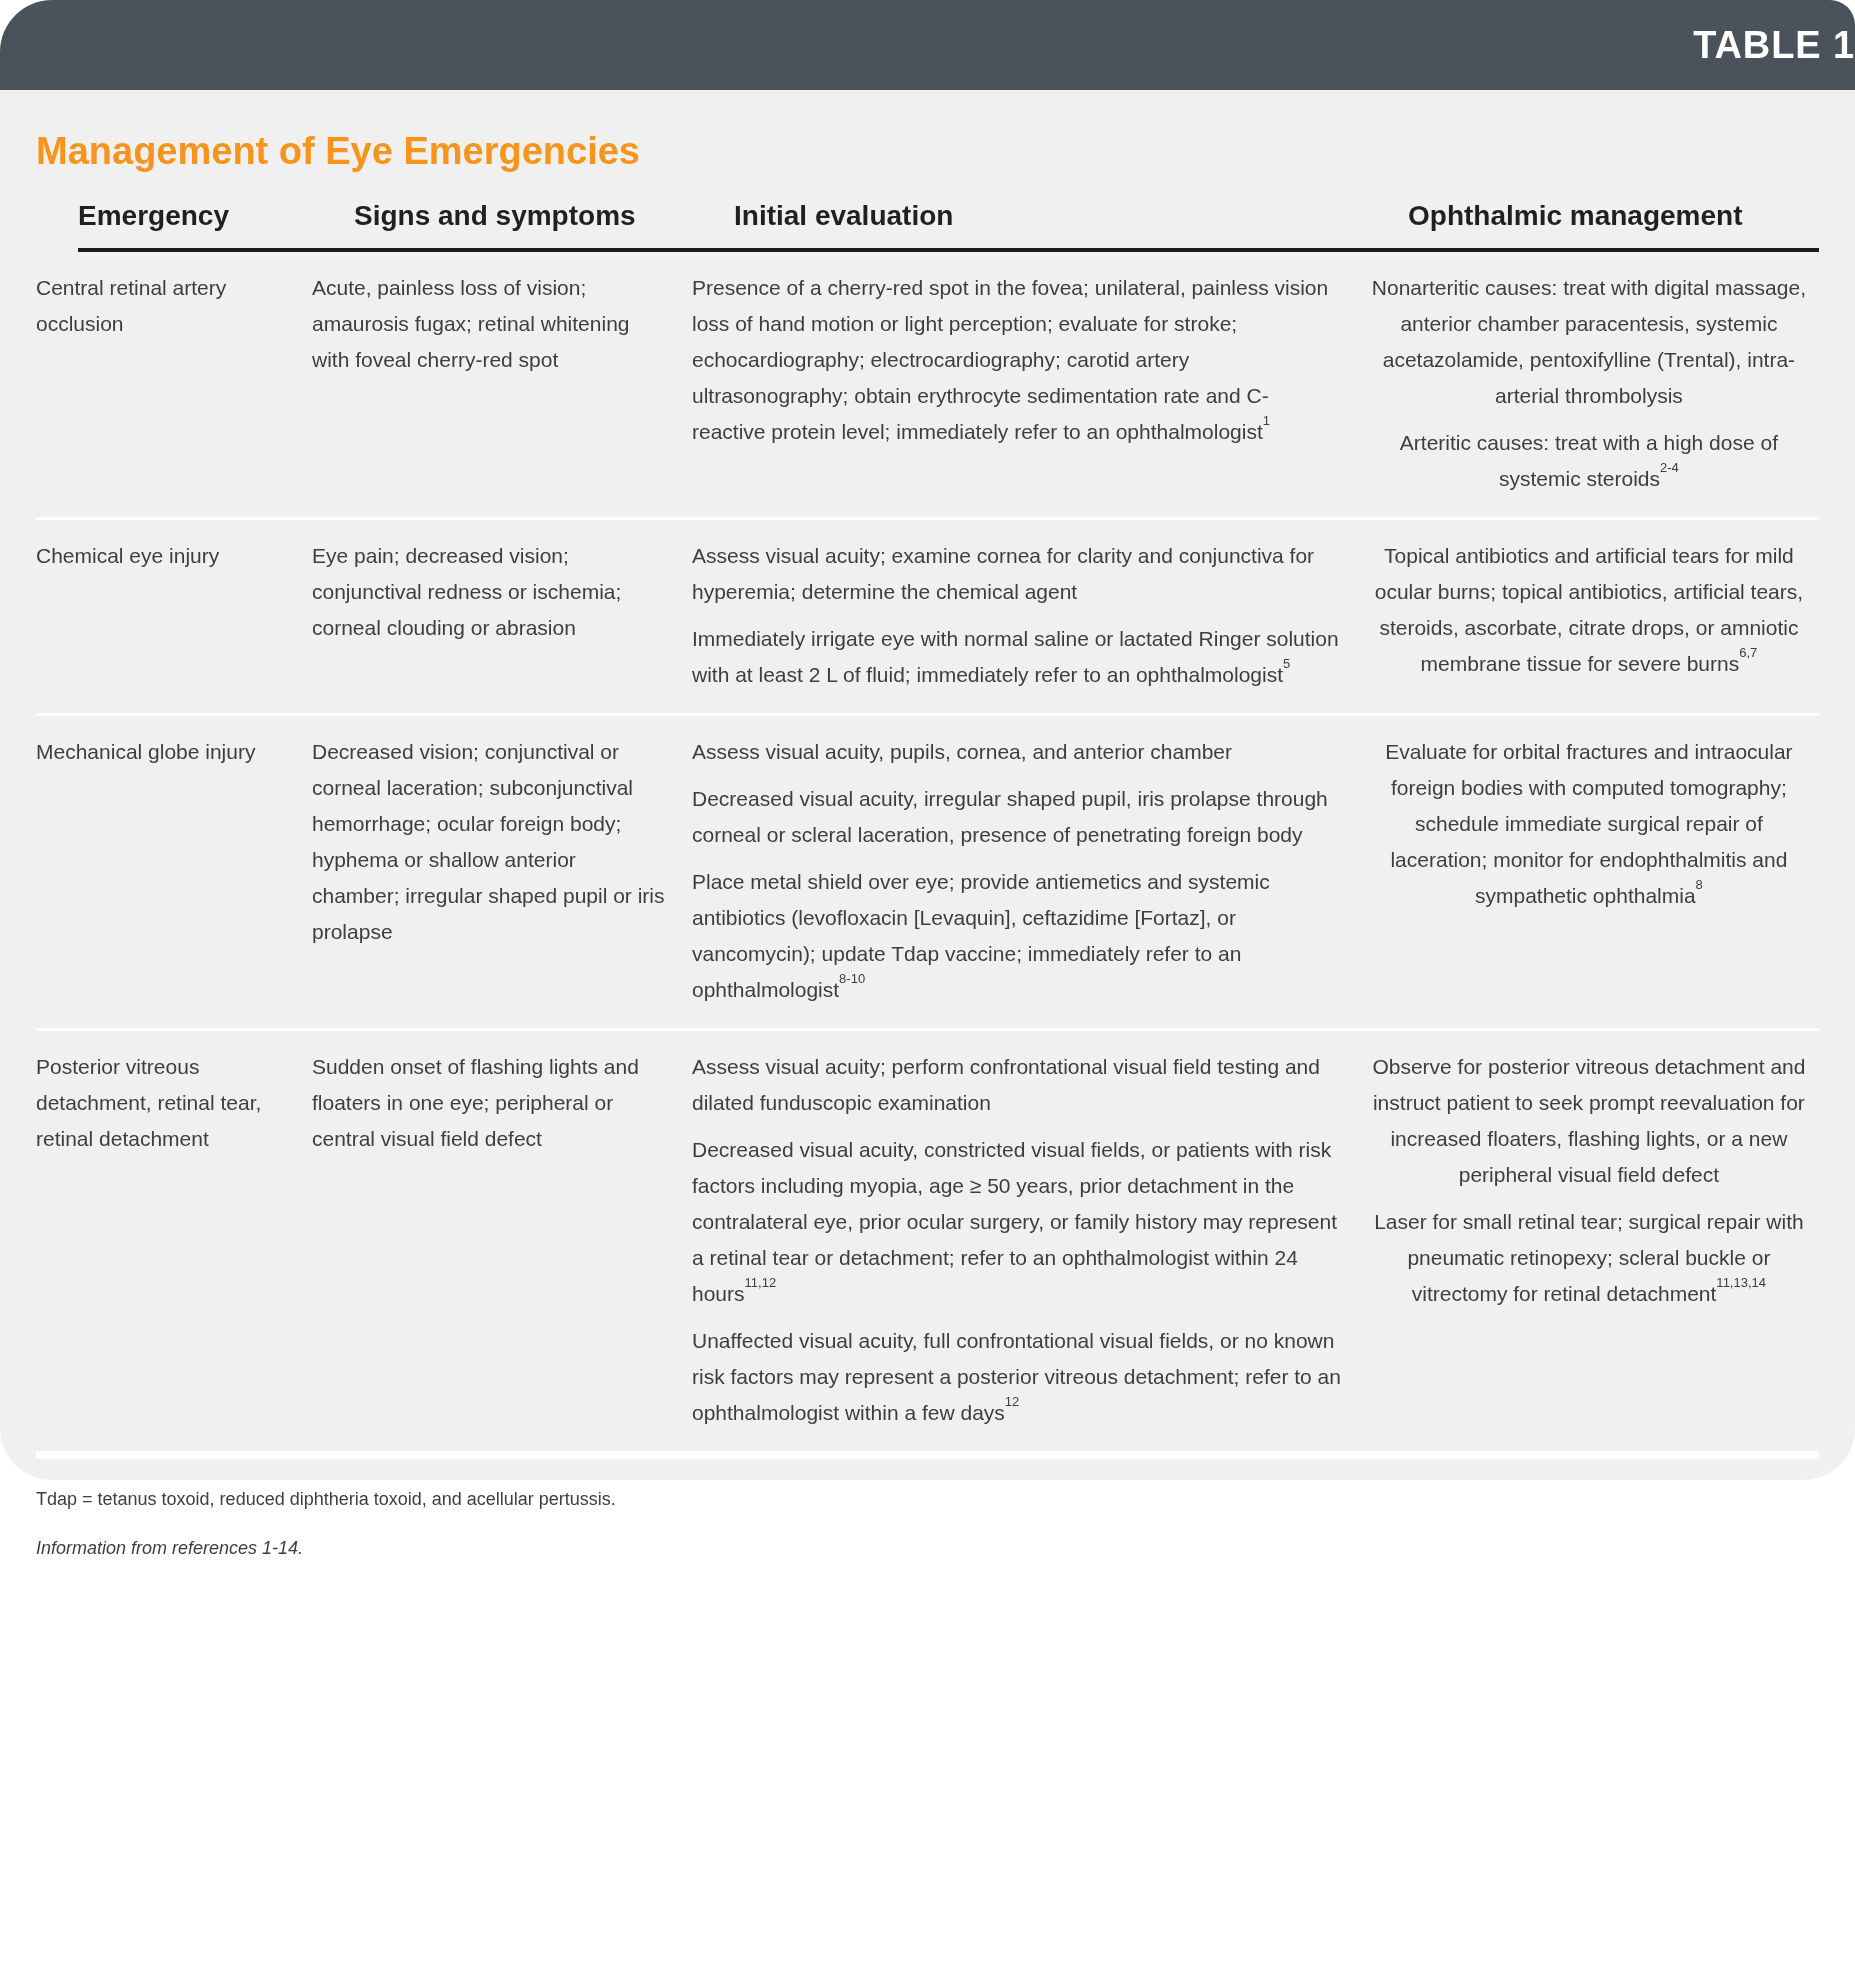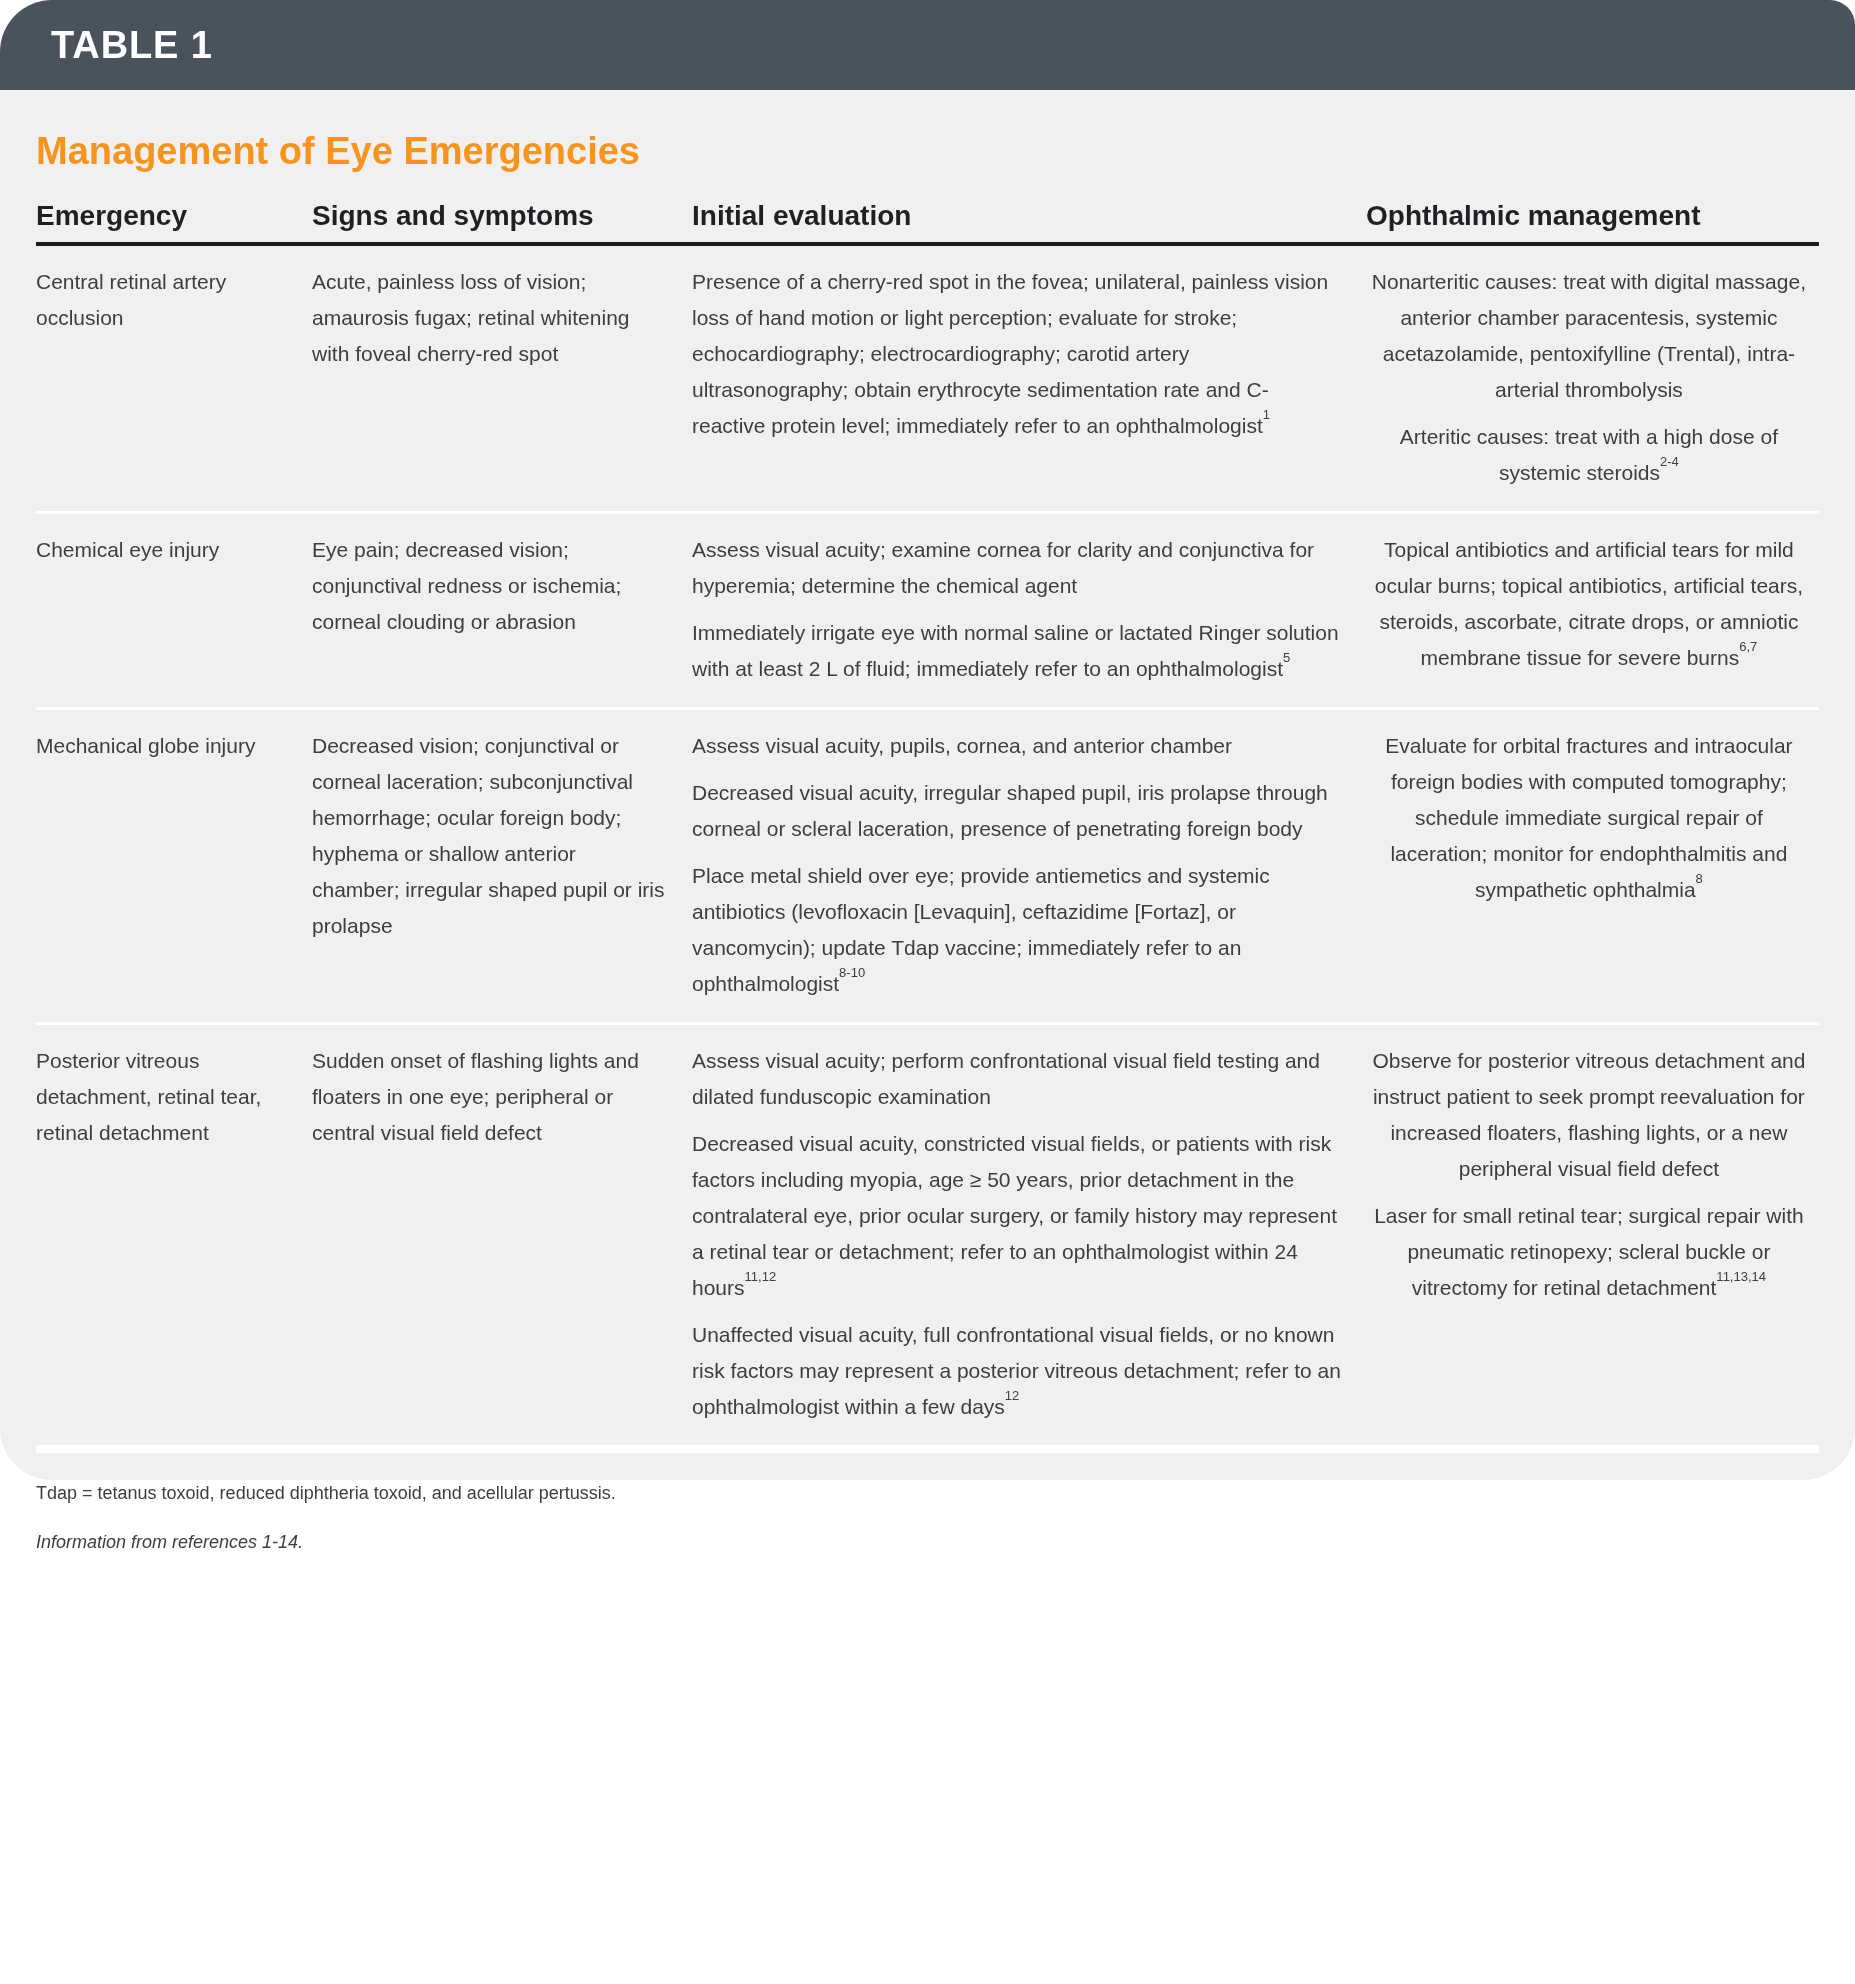--- a/index.html
+++ b/index.html
@@ -16,20 +16,21 @@
     overflow: hidden;
   }
   .header-bar {
     height: 90px;
     background: #4A525C;
     border-radius: 52px 25px 0 0;
     display: flex;
     align-items: center;
     padding-left: 51px;
     box-sizing: border-box;
+    justify-content: flex-end;
   }
   .header-bar .table-label {
     color: #ffffff;
     font-size: 38px;
     font-weight: 700;
     letter-spacing: 0.9px;
   }
   .card-body {
     background: #F0F0F1;
     height: 1390px;
@@ -44,22 +45,23 @@
     margin: 16.3px 0 27px 0;
   }
   .grid-row {
     display: grid;
     grid-template-columns: 276px 380px 674px 1fr;
   }
   .col-head-row {
     font-size: 28px;
     font-weight: 700;
     color: #1F2023;
-    padding-bottom: 10px;
+    padding-bottom: 16px;
     border-bottom: 4.5px solid #1C1C1E;
+    margin-left: 42px;
   }
   .col-head { padding-right: 18px; }
   .data-row {
     padding: 18px 0 20px 0;
     border-bottom: 3.6px solid #ffffff;
     font-size: 21px;
     line-height: 36px;
     color: #3D3E40;
   }
   .data-row.last {

